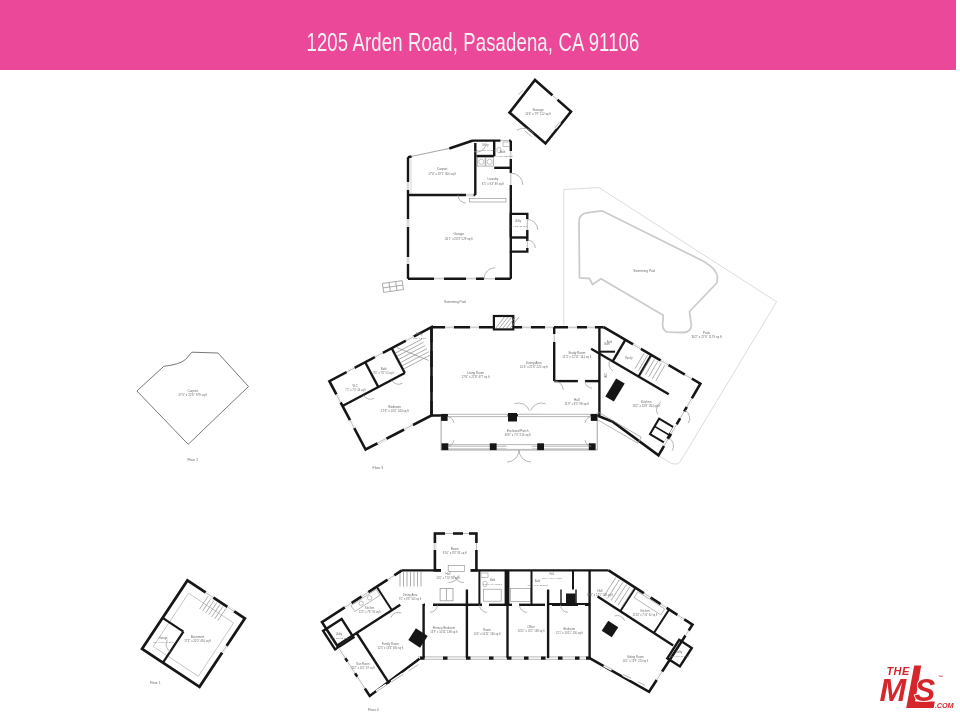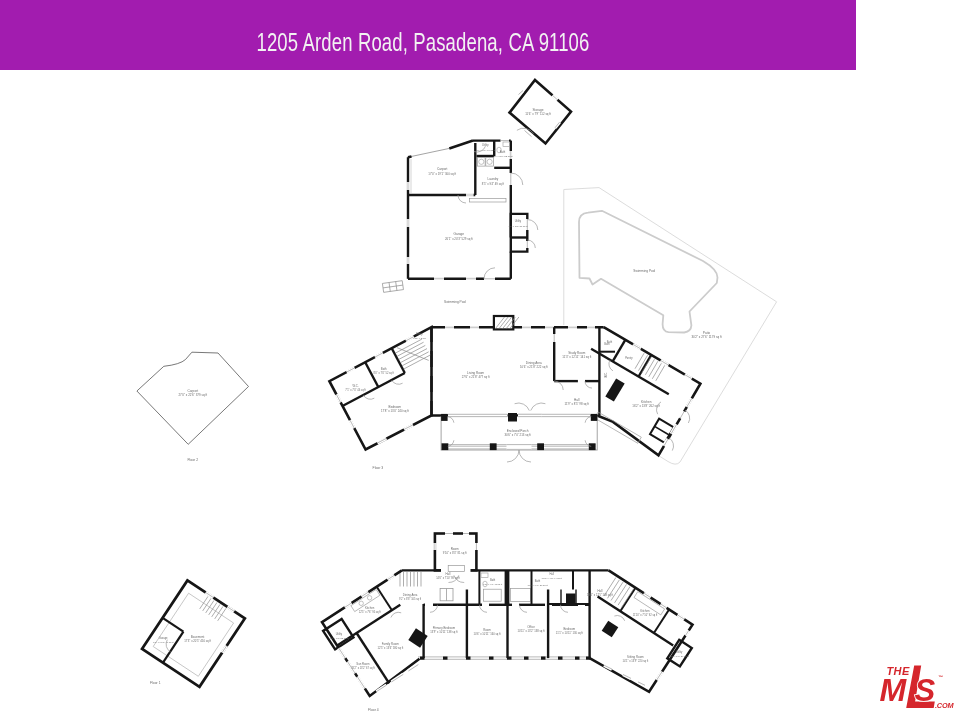--- a/index.html
+++ b/index.html
@@ -1,18 +1,18 @@
 <!DOCTYPE html>
 <html><head>
 <meta charset="utf-8">
 <style>
 html,body { margin:0; padding:0; background:#ffffff; }
 #page { position:relative; width:960px; height:720px; overflow:hidden;
   font-family:"Liberation Sans", sans-serif; background:#fff; }
-#hdr { position:absolute; left:0; top:0; width:856px; height:70px; background:#a21caf;
+#hdr { position:absolute; left:0; top:0; width:956px; height:70px; background:#ec4899;
   text-align:center; }
 #hdr span { display:inline-block; color:#f2f2f2; font-size:25px; letter-spacing:0.2px;
   margin-top:29.5px; line-height:1; transform:translateX(-5px) scaleX(0.74); transform-origin:center; white-space:nowrap; }
 </style>
 </head>
 <body>
 <div id="page">
   <div id="hdr"><span>1205 Arden Road, Pasadena, CA 91106</span></div>
   <svg width="960" height="720" viewBox="0 0 960 720" style="position:absolute;left:0;top:0" font-family="Liberation Sans, sans-serif">
 <path d="M563.8,325 L563.8,189.5 L599,187.6 L776.6,301.8 L680,462 Q676,466.5 668,461.5 L660,456.5" fill="none" stroke="#d8d8d8" stroke-width="0.9"></path>

